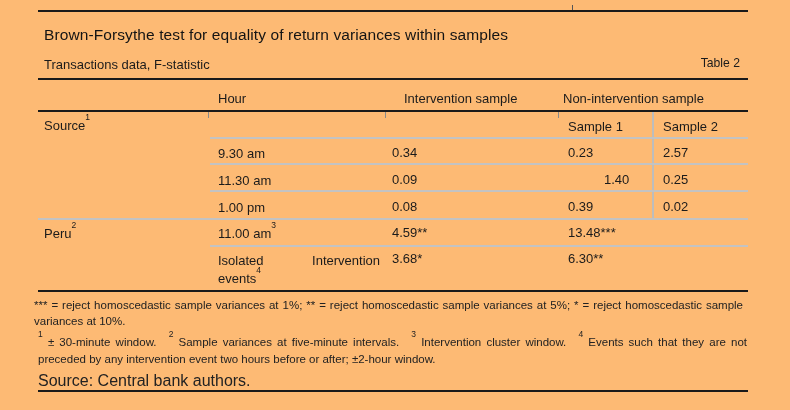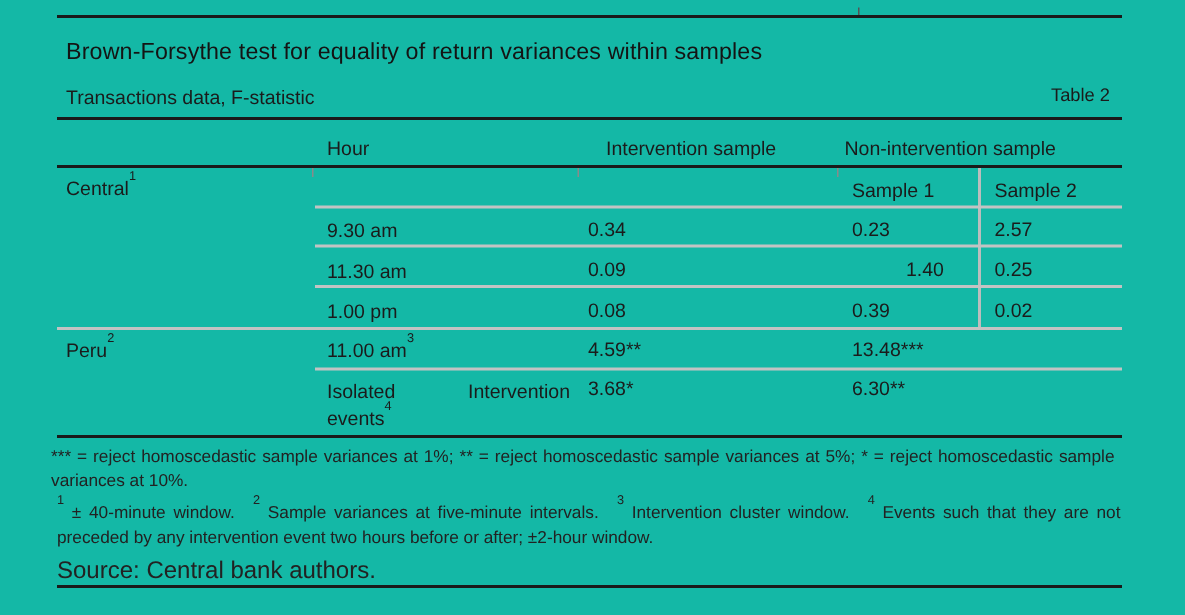--- a/index.html
+++ b/index.html
@@ -1,19 +1,19 @@
 <!DOCTYPE html>
 <html><head>
 <meta charset="utf-8">
 <style>
   html, body { margin: 0; padding: 0; background: #ffffff; }
   .page {
     position: relative;
     width: 790px; height: 410px;
-    background: #14b8a6;
+    background: #fdba74;
     font-family: "Liberation Sans", "DejaVu Sans", sans-serif;
     color: #1b1b1b;
     overflow: hidden;
   }
   .abs { position: absolute; }
   .rule  { position: absolute; background: #1a1a1a; }
   .rule-light { position: absolute; background: #c3c3c3; }
   .tick { position: absolute; background: #8a8a8a; width: 1px; }
   .title { font-size: 15.5px; letter-spacing: 0.1px; color: #141414; white-space: nowrap; }
   .subtitle { font-size: 13px; white-space: nowrap; }
@@ -45,21 +45,21 @@
   <div class="abs colhead" style="left:218px; top:91px;">Hour</div>
   <div class="abs colhead" style="left:404px; top:91px;">Intervention sample</div>
   <div class="abs colhead" style="left:563px; top:91px;">Non-intervention sample</div>
   <div class="rule" style="left:38px; top:110px; width:710px; height:1.6px;"></div>
   <div class="tick" style="left:208px; top:112px; height:6px;"></div>
   <div class="tick" style="left:385px; top:112px; height:6px;"></div>
   <div class="tick" style="left:558px; top:112px; height:6px;"></div>
 
   <div class="vsep" style="left:652px; top:112px; height:107px;"></div>
 
-  <div class="abs seclabel" style="left:44px; top:118px;"><span>Central</span><sup class="sp">1</sup></div>
+  <div class="abs seclabel" style="left:44px; top:118px;"><span>Source</span><sup class="sp">1</sup></div>
   <div class="abs colhead" style="left:568px; top:119px;">Sample 1</div>
   <div class="abs colhead" style="left:663px; top:119px;">Sample 2</div>
   <div class="rule-light" style="left:210px; top:137px; width:538px; height:1.5px;"></div>
 
   <div class="abs cell" style="left:218px; top:146px;">9.30 am</div>
   <div class="abs cell" style="left:392px; top:145px;">0.34</div>
   <div class="abs cell" style="left:568px; top:145px;">0.23</div>
   <div class="abs cell" style="left:663px; top:145px;">2.57</div>
   <div class="rule-light" style="left:210px; top:163px; width:538px; height:1.5px;"></div>
 
@@ -83,21 +83,21 @@
 
   <div class="abs wrapcell" style="left:218px; top:252px;"><span>Isolated Intervention events</span><sup class="sp">4</sup></div>
   <div class="abs cell" style="left:392px; top:251px;">3.68*</div>
   <div class="abs cell" style="left:568px; top:251px;">6.30**</div>
 
   <div class="rule" style="left:38px; top:290px; width:710px; height:2.2px;"></div>
 
   <div class="abs fn fn1" style="left:34px; top:298px;">*** = reject homoscedastic sample variances at 1%; ** = reject homoscedastic sample variances at 5%; * = reject homoscedastic sample variances at 10%.</div>
 
   <div class="abs fn fn2" style="left:38px; top:334px;">
-    <span class="fnseg"><sup class="fnm">1</sup> <span>± 40-minute window.</span></span>
+    <span class="fnseg"><sup class="fnm">1</sup> <span>± 30-minute window.</span></span>
     <span class="fnseg"><sup class="fnm">2</sup> <span>Sample variances at five-minute intervals.</span></span>
     <span class="fnseg"><sup class="fnm">3</sup> <span>Intervention cluster window.</span></span>
     <span class="fnseg"><sup class="fnm">4</sup> <span>Events such that they are not preceded by any intervention event two hours before or after; ±2-hour window.</span></span>
   </div>
 
   <div class="abs source" style="left:38px; top:372px;">Source: Central bank authors.</div>
 
   <div class="rule" style="left:38px; top:390px; width:710px; height:2.2px;"></div>
 
 </div>

